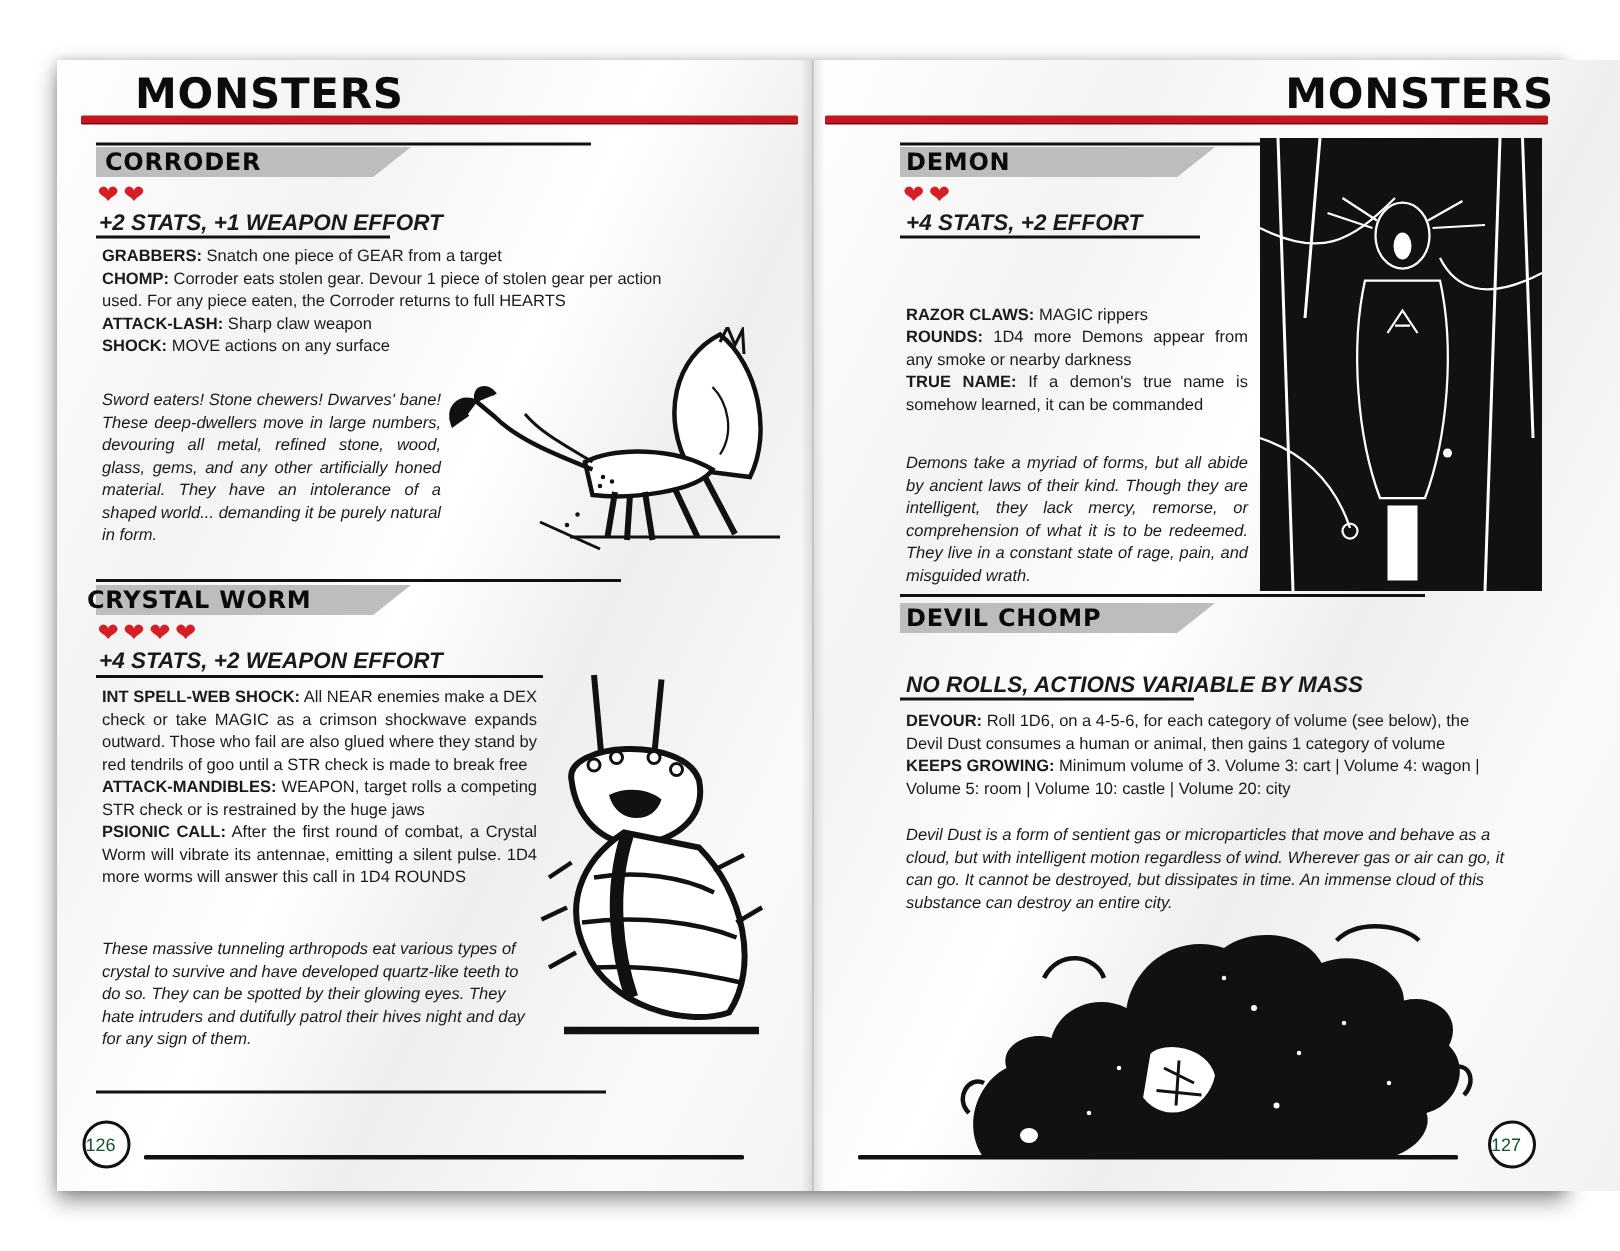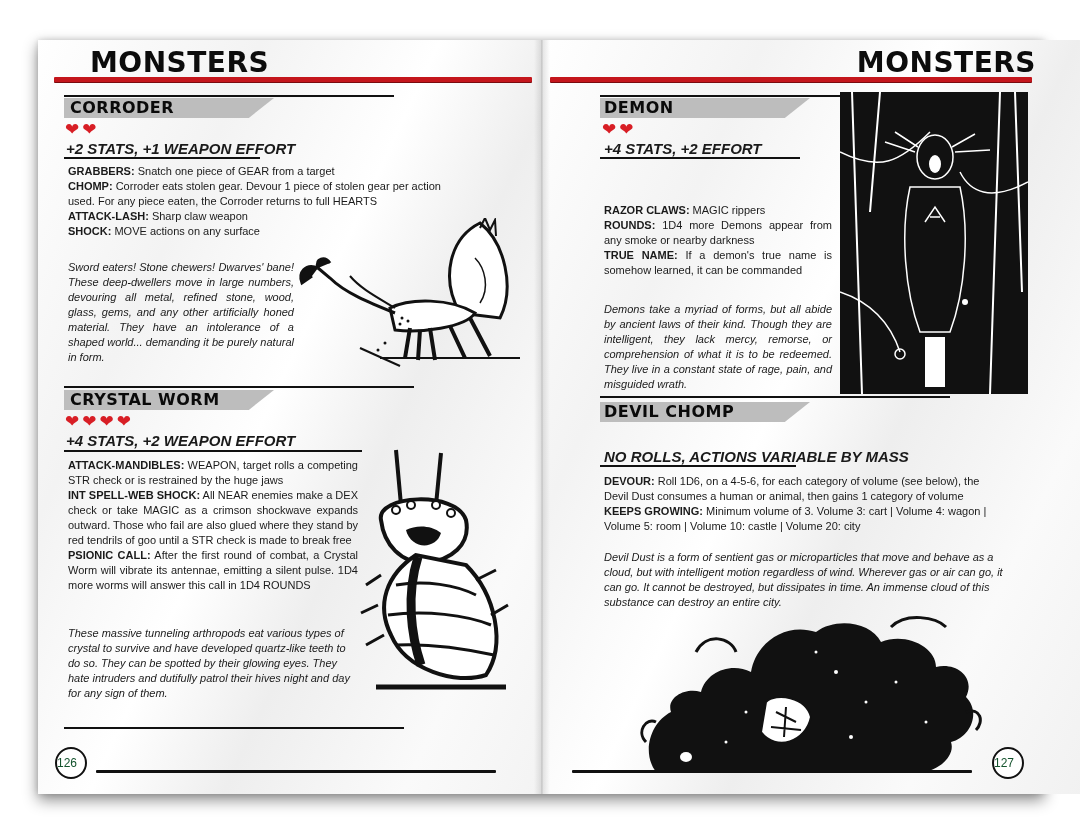--- a/index.html
+++ b/index.html
@@ -99,28 +99,28 @@
       <path d="M28 50 C15 45 8 55 12 65 L22 58 M28 50 C25 40 35 38 40 45" fill="#111" stroke="#111" stroke-width="3"></path>
       <path d="M120 110 L115 140 M140 110 L145 142 M160 108 L175 140 M180 100 L200 138 M130 112 L128 142" stroke="#111" stroke-width="4" fill="none"></path>
       <path d="M90 140 L230 140" stroke="#111" stroke-width="2"></path>
       <path d="M70 130 L110 148" stroke="#111" stroke-width="2"></path>
       <circle cx="95" cy="125" r="1.5" fill="#111"></circle>
         <circle cx="88" cy="132" r="1.5" fill="#111"></circle>
     </svg>
 
     <div class="rule" style="left:26px; top:346px; width:350px;"></div>
     <div class="section-head" style="left:26px; top:350px; width:210px;"></div>
-    <div class="section-name" style="left:32px; top:350px;">CRYSTAL WORM</div>
+    <div class="section-name" style="left:20px; top:350px;">CRYSTAL WORM</div>
     <div class="hearts" style="left:27px; top:373px;">❤❤❤❤</div>
     <div class="stats" style="left:28px; top:392px;">+4 STATS, +2 WEAPON EFFORT</div>
     <div class="rule" style="left:26px; top:410px; width:298px;"></div>
 
     <div class="abilities justify" style="left:30px; top:418px; width:290px;">
+      <p><b>INT SPELL-WEB SHOCK:</b><span> All NEAR enemies make a DEX check or take MAGIC as a crimson shockwave expands outward. Those who fail are also glued where they stand by red tendrils of goo until a STR check is made to break free</span></p>
       <p><b>ATTACK-MANDIBLES:</b><span> WEAPON, target rolls a competing STR check or is restrained by the huge jaws</span></p>
-      <p><b>INT SPELL-WEB SHOCK:</b><span> All NEAR enemies make a DEX check or take MAGIC as a crimson shockwave expands outward. Those who fail are also glued where they stand by red tendrils of goo until a STR check is made to break free</span></p>
       <p><b>PSIONIC CALL:</b><span> After the first round of combat, a Crystal Worm will vibrate its antennae, emitting a silent pulse. 1D4 more worms will answer this call in 1D4 ROUNDS</span></p>
     </div>
     <p class="flavor" style="left:30px; top:586px; width:292px;">These massive tunneling arthropods eat various types of crystal to survive and have developed quartz-like teeth to do so. They can be spotted by their glowing eyes. They hate intruders and dutifully patrol their hives night and day for any sign of them.</p>
 
     <svg class="art" style="left:318px; top:405px;" width="160" height="250" viewBox="0 0 160 250">
       <path d="M45 60 L40 5 M80 60 L85 8" stroke="#111" stroke-width="4" fill="none"></path>
       <path d="M25 75 C20 50 100 45 110 75 C115 100 95 115 70 118 C45 118 28 100 25 75 Z" fill="#fff" stroke="#111" stroke-width="4"></path>
       <circle cx="40" cy="65" r="4" fill="#fff" stroke="#111" stroke-width="2"></circle>
       <circle cx="55" cy="60" r="4" fill="#fff" stroke="#111" stroke-width="2"></circle>
       <circle cx="80" cy="60" r="4" fill="#fff" stroke="#111" stroke-width="2"></circle>

